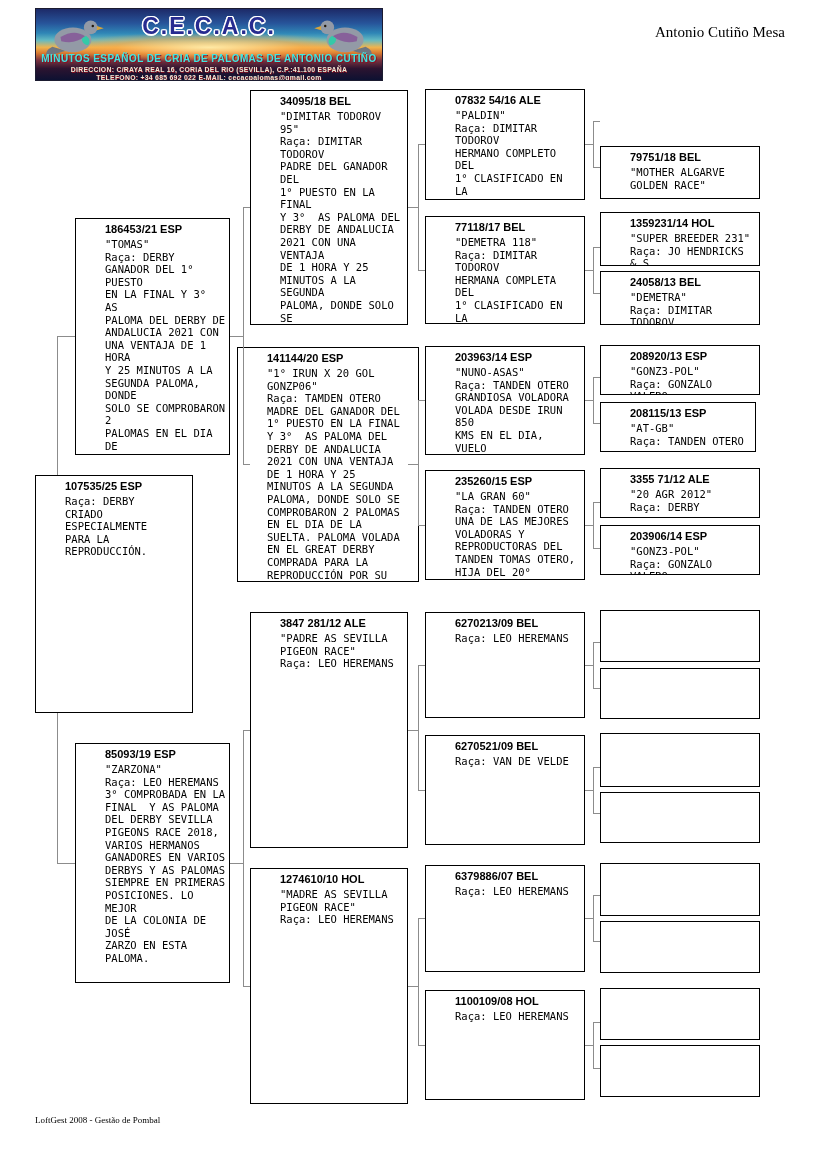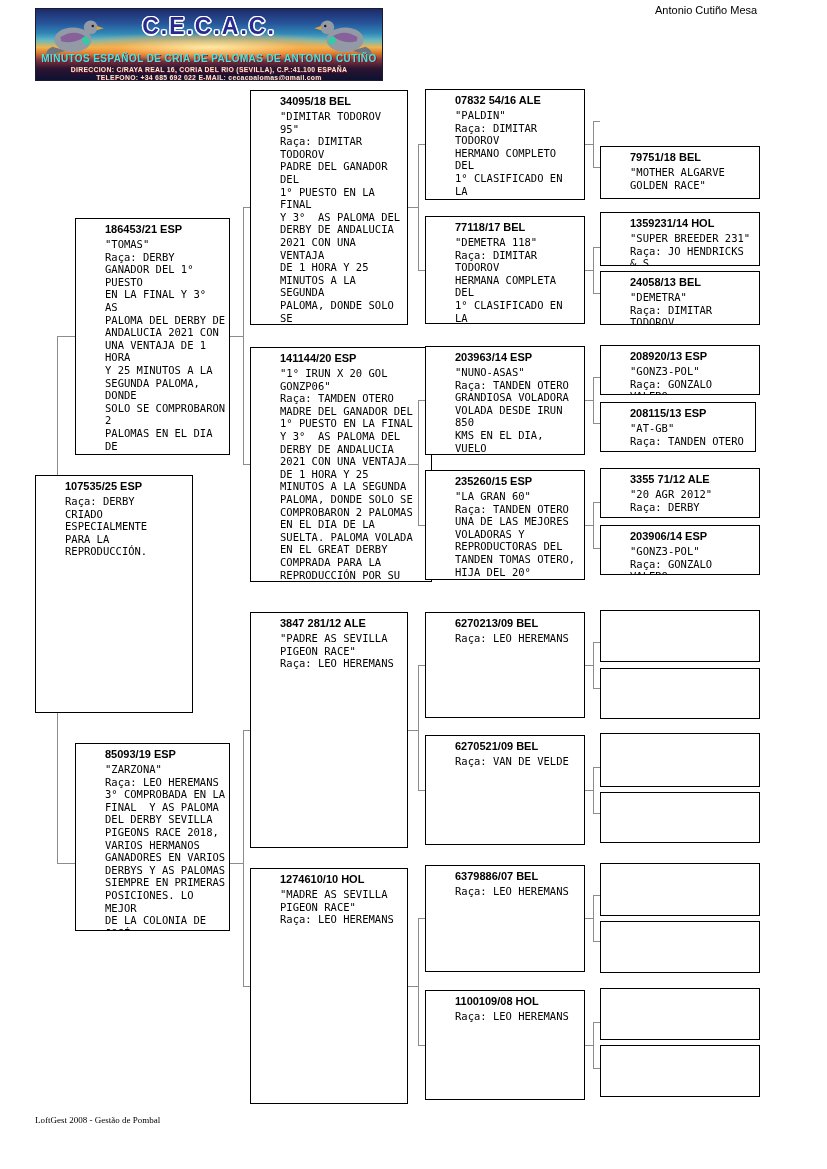--- a/index.html
+++ b/index.html
@@ -33,21 +33,21 @@
   .logo-addr{position:absolute;left:0;top:57px;width:100%;text-align:center;
         font-weight:bold;font-size:6.8px;letter-spacing:.3px;color:#f3ead6;
         text-shadow:.6px .6px 0 #8a1020;}
   .logo-tel{position:absolute;left:0;top:65px;width:100%;text-align:center;
         font-weight:bold;font-size:6.8px;letter-spacing:.3px;color:#f3ead6;
         text-shadow:.6px .6px 0 #8a1020;}
   .pigeon{position:absolute;top:2px;width:74px;height:48px;}
   .pigeon.left{left:4px;}
   .pigeon.right{right:4px;transform:scaleX(-1);}
 
-  .owner{position:absolute;left:655px;top:4px;font-size:11px;color:#000;}
+  .owner{position:absolute;left:655px;top:24px;font-size:15px;color:#000;font-family:Liberation Serif, serif;}
   .footer{position:absolute;left:35px;top:1115px;font-size:9px;color:#000;font-family:Liberation Serif, serif;}
 </style>
 </head>
 <body>
 
 <div id="stage">
 
   <div class="logo">
     <svg class="pigeon left" viewBox="0 0 100 70">
       <path d="M14 52 Q2 58 6 66 L34 58 Z" fill="#6f7680"></path>
@@ -89,21 +89,21 @@
 EN LA FINAL Y 3°  AS
 PALOMA DEL DERBY DE
 ANDALUCIA 2021 CON
 UNA VENTAJA DE 1 HORA
 Y 25 MINUTOS A LA
 SEGUNDA PALOMA, DONDE
 SOLO SE COMPROBARON 2
 PALOMAS EN EL DIA DE
 LA SUELTA.</div>
   </div>
-  <div class="pbox" style="left:75px;top:743px;width:155px;height:188px">
+  <div class="pbox" style="left:75px;top:743px;width:155px;height:240px">
     <div class="ring">85093/19 ESP</div>
     <div class="pbody">"ZARZONA"
 Raça: LEO HEREMANS
 3° COMPROBADA EN LA
 FINAL  Y AS PALOMA
 DEL DERBY SEVILLA
 PIGEONS RACE 2018,
 VARIOS HERMANOS
 GANADORES EN VARIOS
 DERBYS Y AS PALOMAS
@@ -126,21 +126,21 @@
 MINUTOS A LA SEGUNDA
 PALOMA, DONDE SOLO SE
 COMPROBARON 2 PALOMAS
 EN EL DIA DE LA
 SUELTA, SUS PADRES
 SON HERMANOS DE 2
 CAMPEONES DE DERBY:
 ALGARVE GOLDEN RACE
 2015 Y DERBY</div>
   </div>
-  <div class="pbox" style="left:250px;top:347px;width:182px;height:235px">
+  <div class="pbox" style="left:237px;top:347px;width:182px;height:235px">
     <div class="ring">141144/20 ESP</div>
     <div class="pbody">"1° IRUN X 20 GOL
 GONZP06"
 Raça: TAMDEN OTERO
 MADRE DEL GANADOR DEL
 1° PUESTO EN LA FINAL
 Y 3°  AS PALOMA DEL
 DERBY DE ANDALUCIA
 2021 CON UNA VENTAJA
 DE 1 HORA Y 25

